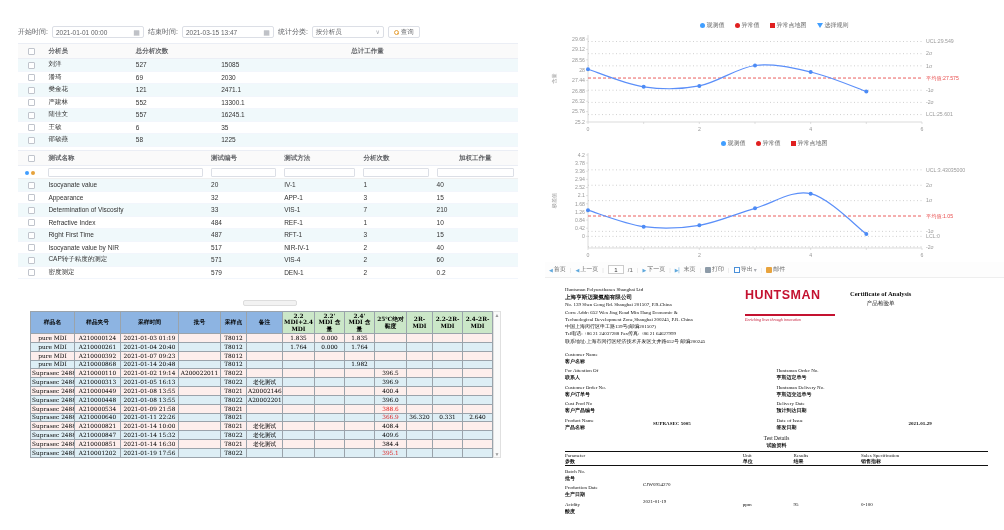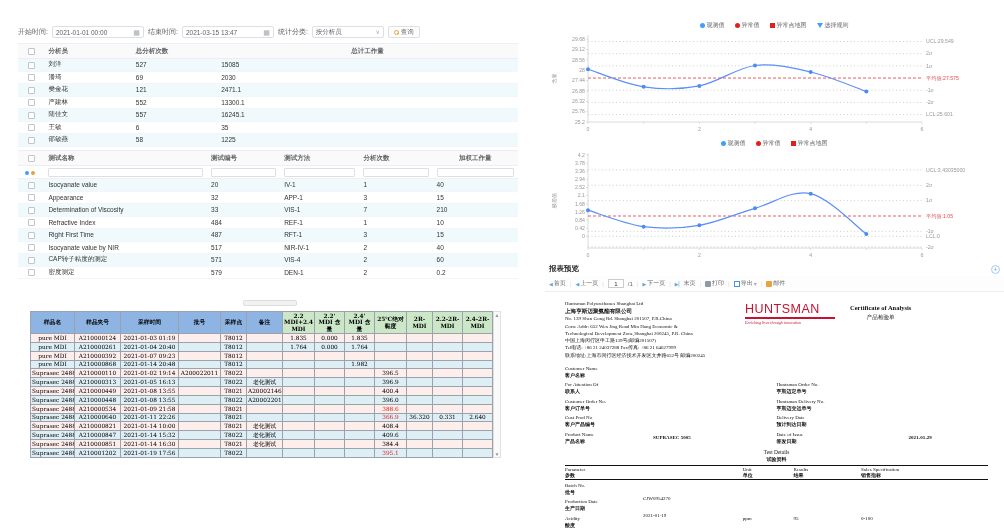--- a/index.html
+++ b/index.html
@@ -71,21 +71,21 @@
   .pageinput { width:16px; height:9px; border:1px solid #ccc; text-align:center; font-size:6px; color:#333; background:#fff; }
   .ic { display:inline-block; width:6px; height:6px; }
   .ic.print { background:#8d9ba8; border-radius:1px; }
   .ic.export { background:#fff; border:1px solid #4a90d9; }
   .ic.mail { background:#e8a33d; border-radius:1px; }
 
   .doc { font-family:"Liberation Serif", serif; color:#111; padding:8px 16px 0 20px; font-size:5px; position:relative; }
   .doc-addr { line-height:1.45; width:180px; }
   .doc-addr .cn-co { font-size:5.6px; font-weight:bold; }
   .logo-box { position:absolute; left:200px; top:10px; width:90px; }
-  .logo-word { color:#c41230; font-weight:normal; font-size:12.5px; letter-spacing:0.5px; font-family:"Liberation Sans",sans-serif; border-bottom:2px solid #c41230; padding-bottom:1px; }
+  .logo-word { color:#c41230; font-weight:bold; font-size:12.5px; letter-spacing:0.5px; font-family:"Liberation Sans",sans-serif; border-bottom:2px solid #c41230; padding-bottom:12px; }
   .logo-tag { color:#c41230; font-size:4px; font-style:italic; margin-top:1px; }
   .coa { position:absolute; left:305px; top:12px; text-align:center; }
   .coa-en { font-size:6.5px; font-weight:bold; }
   .coa-cn { font-size:5.6px; margin-top:3px; }
   .fields { margin-top:7px; position:relative; }
   .frow { display:flex; margin-bottom:3px; }
   .fcell { width:50%; line-height:1.35; position:relative; }
   .fcell .cn { font-weight:bold; }
   .fval { position:absolute; top:3px; font-weight:bold; }
   .fval.l { left:88px; } .fval.r { left:132px; }
@@ -702,24 +702,20 @@
         <circle cx="40" cy="62.1938775510204" r="2" fill="#4c8bf5"></circle>
         <circle cx="95.66666666666666" cy="78.6734693877551" r="2" fill="#4c8bf5"></circle>
         <circle cx="151.33333333333331" cy="77.31632653061224" r="2" fill="#4c8bf5"></circle>
         <circle cx="207" cy="60.255102040816325" r="2" fill="#4c8bf5"></circle>
         <circle cx="262.66666666666663" cy="45.71428571428571" r="2" fill="#4c8bf5"></circle>
         <circle cx="318.33333333333337" cy="86.04081632653062" r="2" fill="#4c8bf5"></circle>
       </svg>
   </div>
 
   <section id="report">
-    <div class="rp-title">
-      <span>报表预览</span>
-      <span class="plus-icon">+</span>
-    </div>
     <div class="rp-toolbar">
       <span class="tb-item">
           <span class="arrow">◀</span>
           <span>首页</span>
         </span>
       <span class="tb-sep">|</span>
       <span class="tb-item">
           <span class="arrow">◀</span>
           <span>上一页</span>
         </span>

